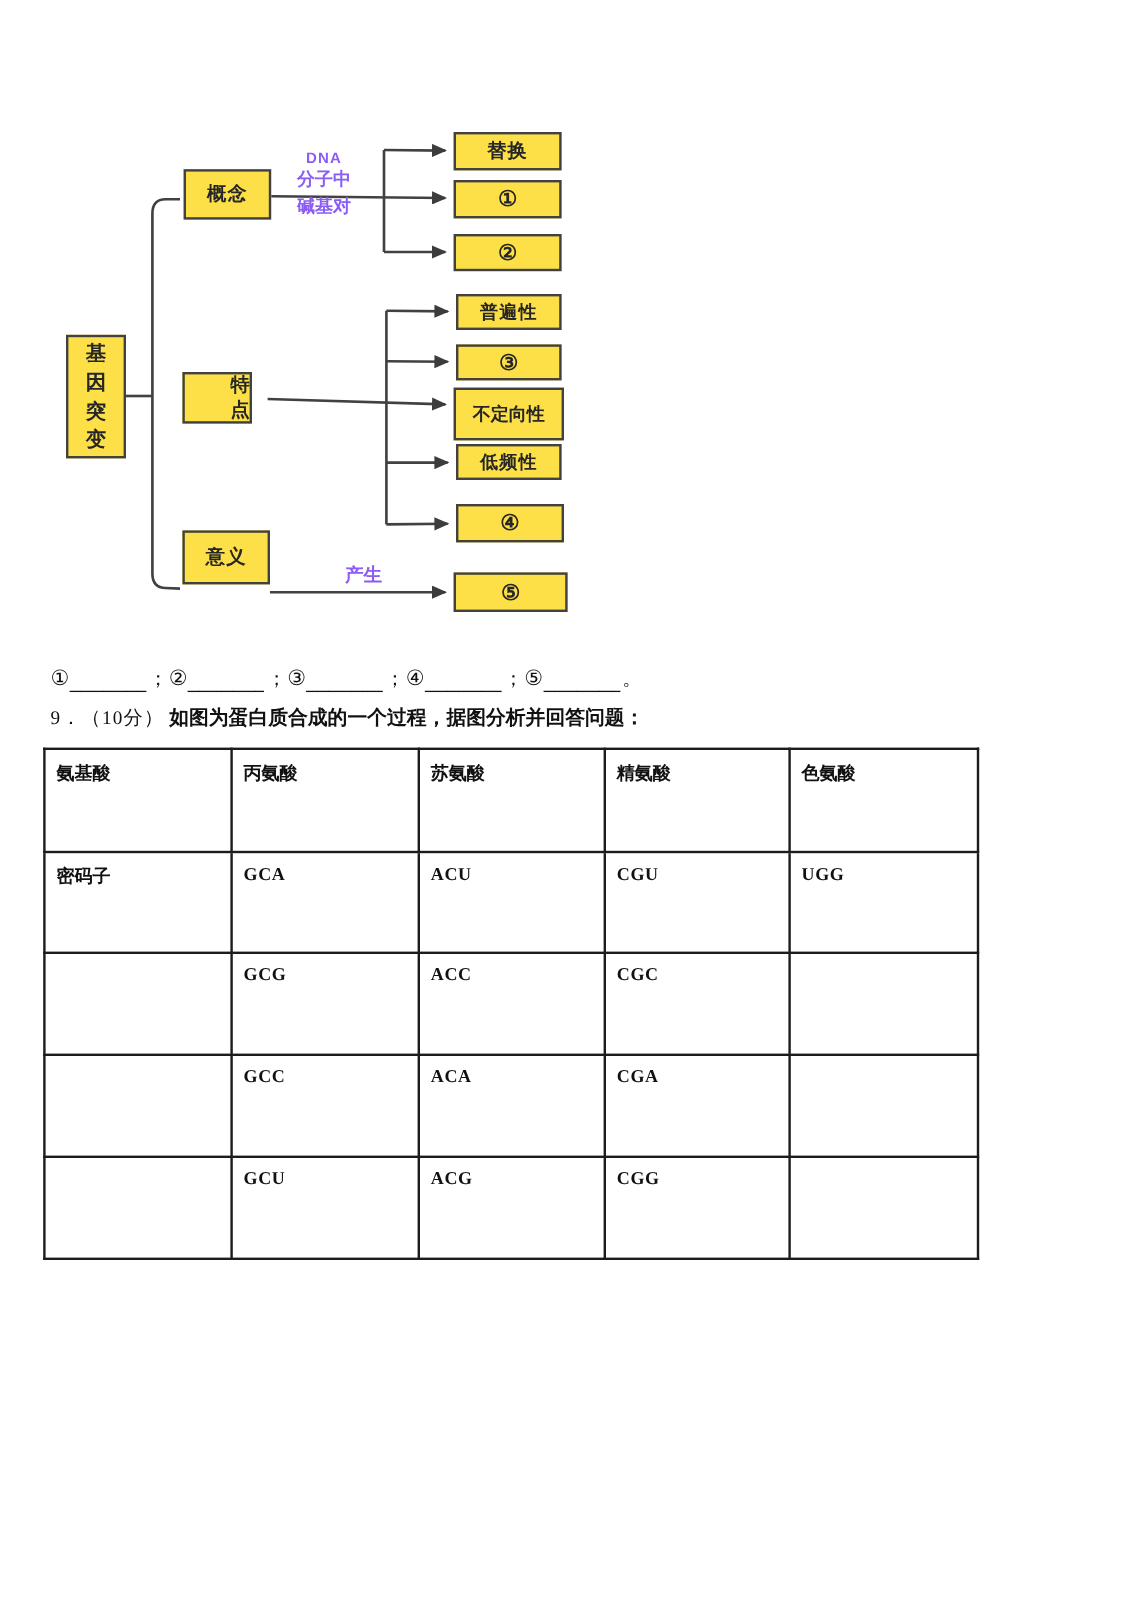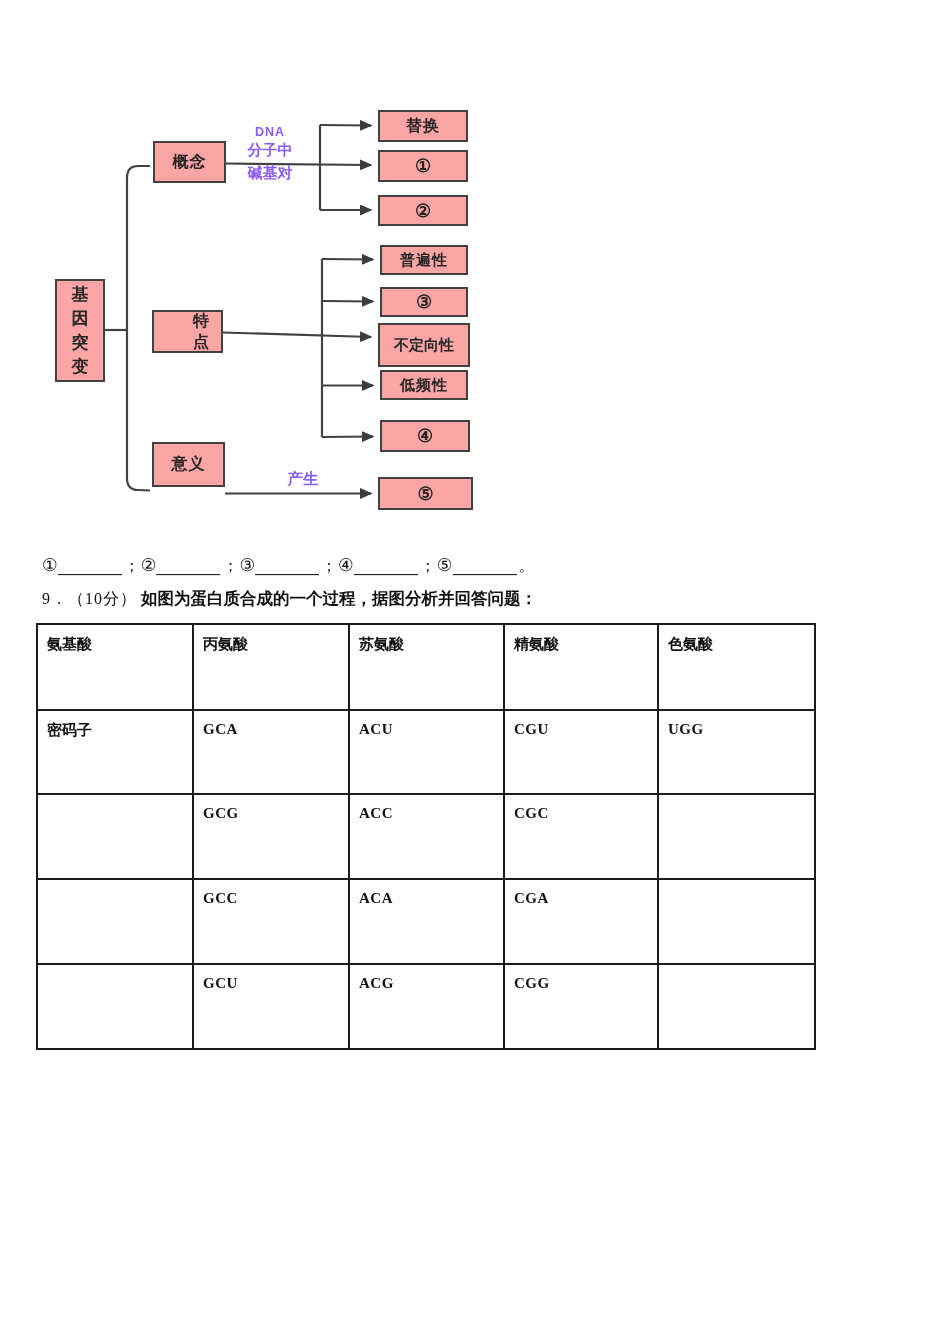--- a/index.html
+++ b/index.html
@@ -9,21 +9,21 @@
     background:#ffffff;
     font-family:"Liberation Sans",sans-serif;
     color:#1d1d1d;
     overflow:hidden;
   }
   
   .flowchart{position:absolute;left:0;top:0;width:950px;height:545px;}
   .connectors{position:absolute;left:0;top:0;z-index:1;pointer-events:none;}
   .fc-box{
     position:absolute;z-index:2;box-sizing:border-box;
-    border:2px solid #414141;background:#fca5a5;
+    border:2px solid #414141;background:#fde047;
     display:flex;align-items:center;justify-content:center;
     font-weight:600;color:#262626;font-size:16px;
     letter-spacing:1px;
   }
   .fc-box.num{font-size:18px;letter-spacing:0;}
   .fc-root-text{
     display:block;width:1.15em;font-size:17px;line-height:24px;
     word-break:break-all;text-align:center;letter-spacing:0;
   }
   .edge-label{
@@ -102,21 +102,21 @@
 
         <line x1="225" y1="493.5" x2="371" y2="493.5" marker-end="url(#arrow)"></line>
       </g>
     </svg>
 
     <div class="fc-box" style="left:55px;top:279px;width:50px;height:103px;">
       <span class="fc-root-text">基因突变</span>
     </div>
 
     <div class="fc-box" style="left:153px;top:141px;width:73px;height:42px;">概念</div>
-    <div class="fc-box" style="left:152px;top:310px;width:71px;height:43px;padding-left:39px;">特点</div>
+    <div class="fc-box" style="left:152px;top:310px;width:58px;height:43px;padding-left:39px;">特点</div>
     <div class="fc-box" style="left:152px;top:442px;width:73px;height:45px;">意义</div>
 
     <div class="fc-box" style="left:378px;top:110px;width:90px;height:32px;">替换</div>
     <div class="fc-box num" style="left:378px;top:150px;width:90px;height:32px;">①</div>
     <div class="fc-box num" style="left:378px;top:195px;width:90px;height:31px;">②</div>
 
     <div class="fc-box" style="left:380px;top:245px;width:88px;height:30px;font-size:15px;">普遍性</div>
     <div class="fc-box num" style="left:380px;top:287px;width:88px;height:30px;">③</div>
     <div class="fc-box" style="left:378px;top:323px;width:92px;height:44px;font-size:15px;letter-spacing:0;">不定向性</div>
     <div class="fc-box" style="left:380px;top:370px;width:88px;height:30px;font-size:15px;">低频性</div>

